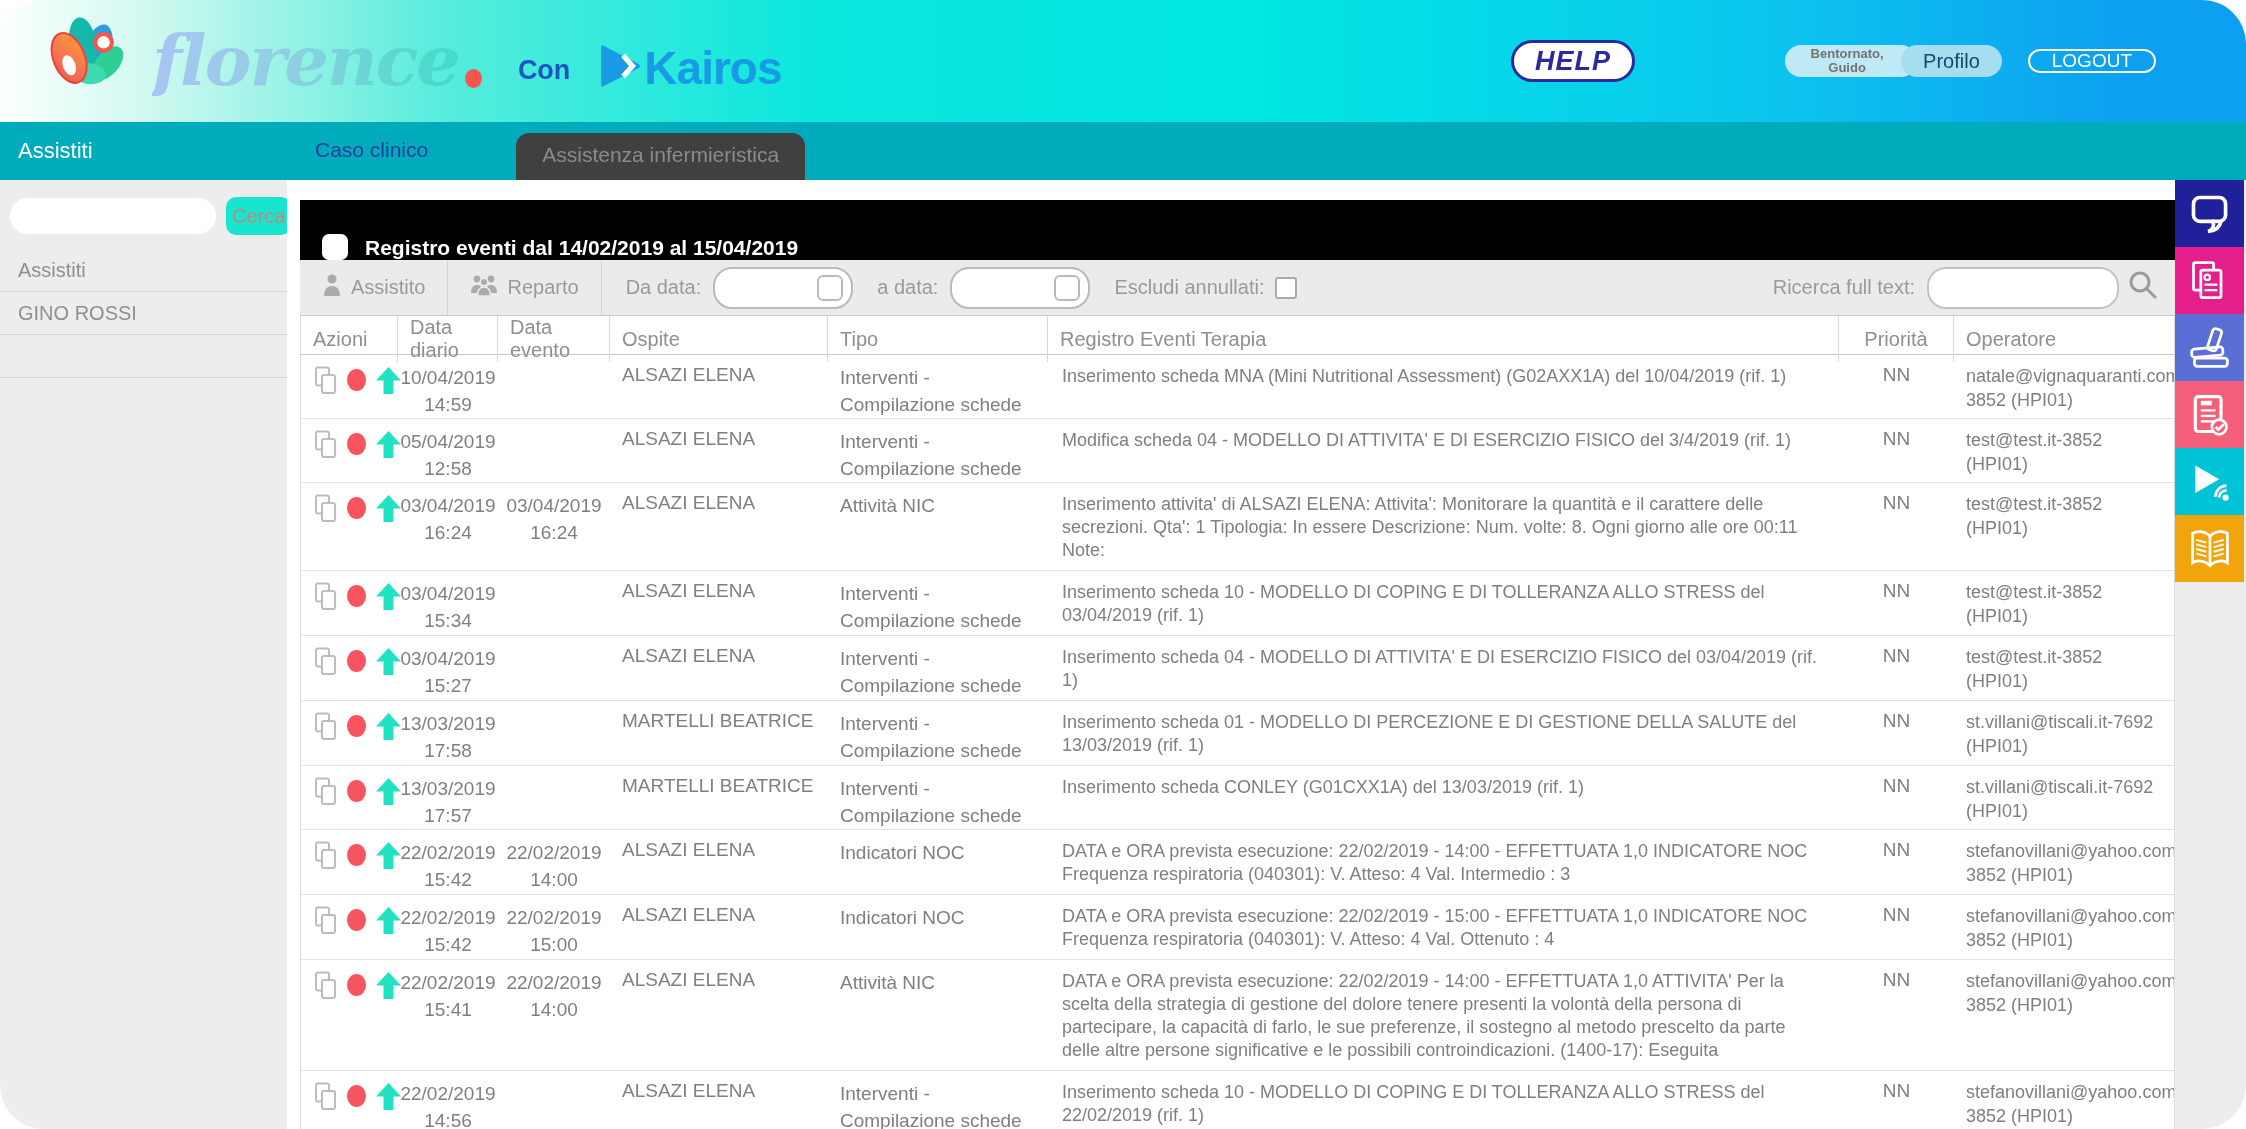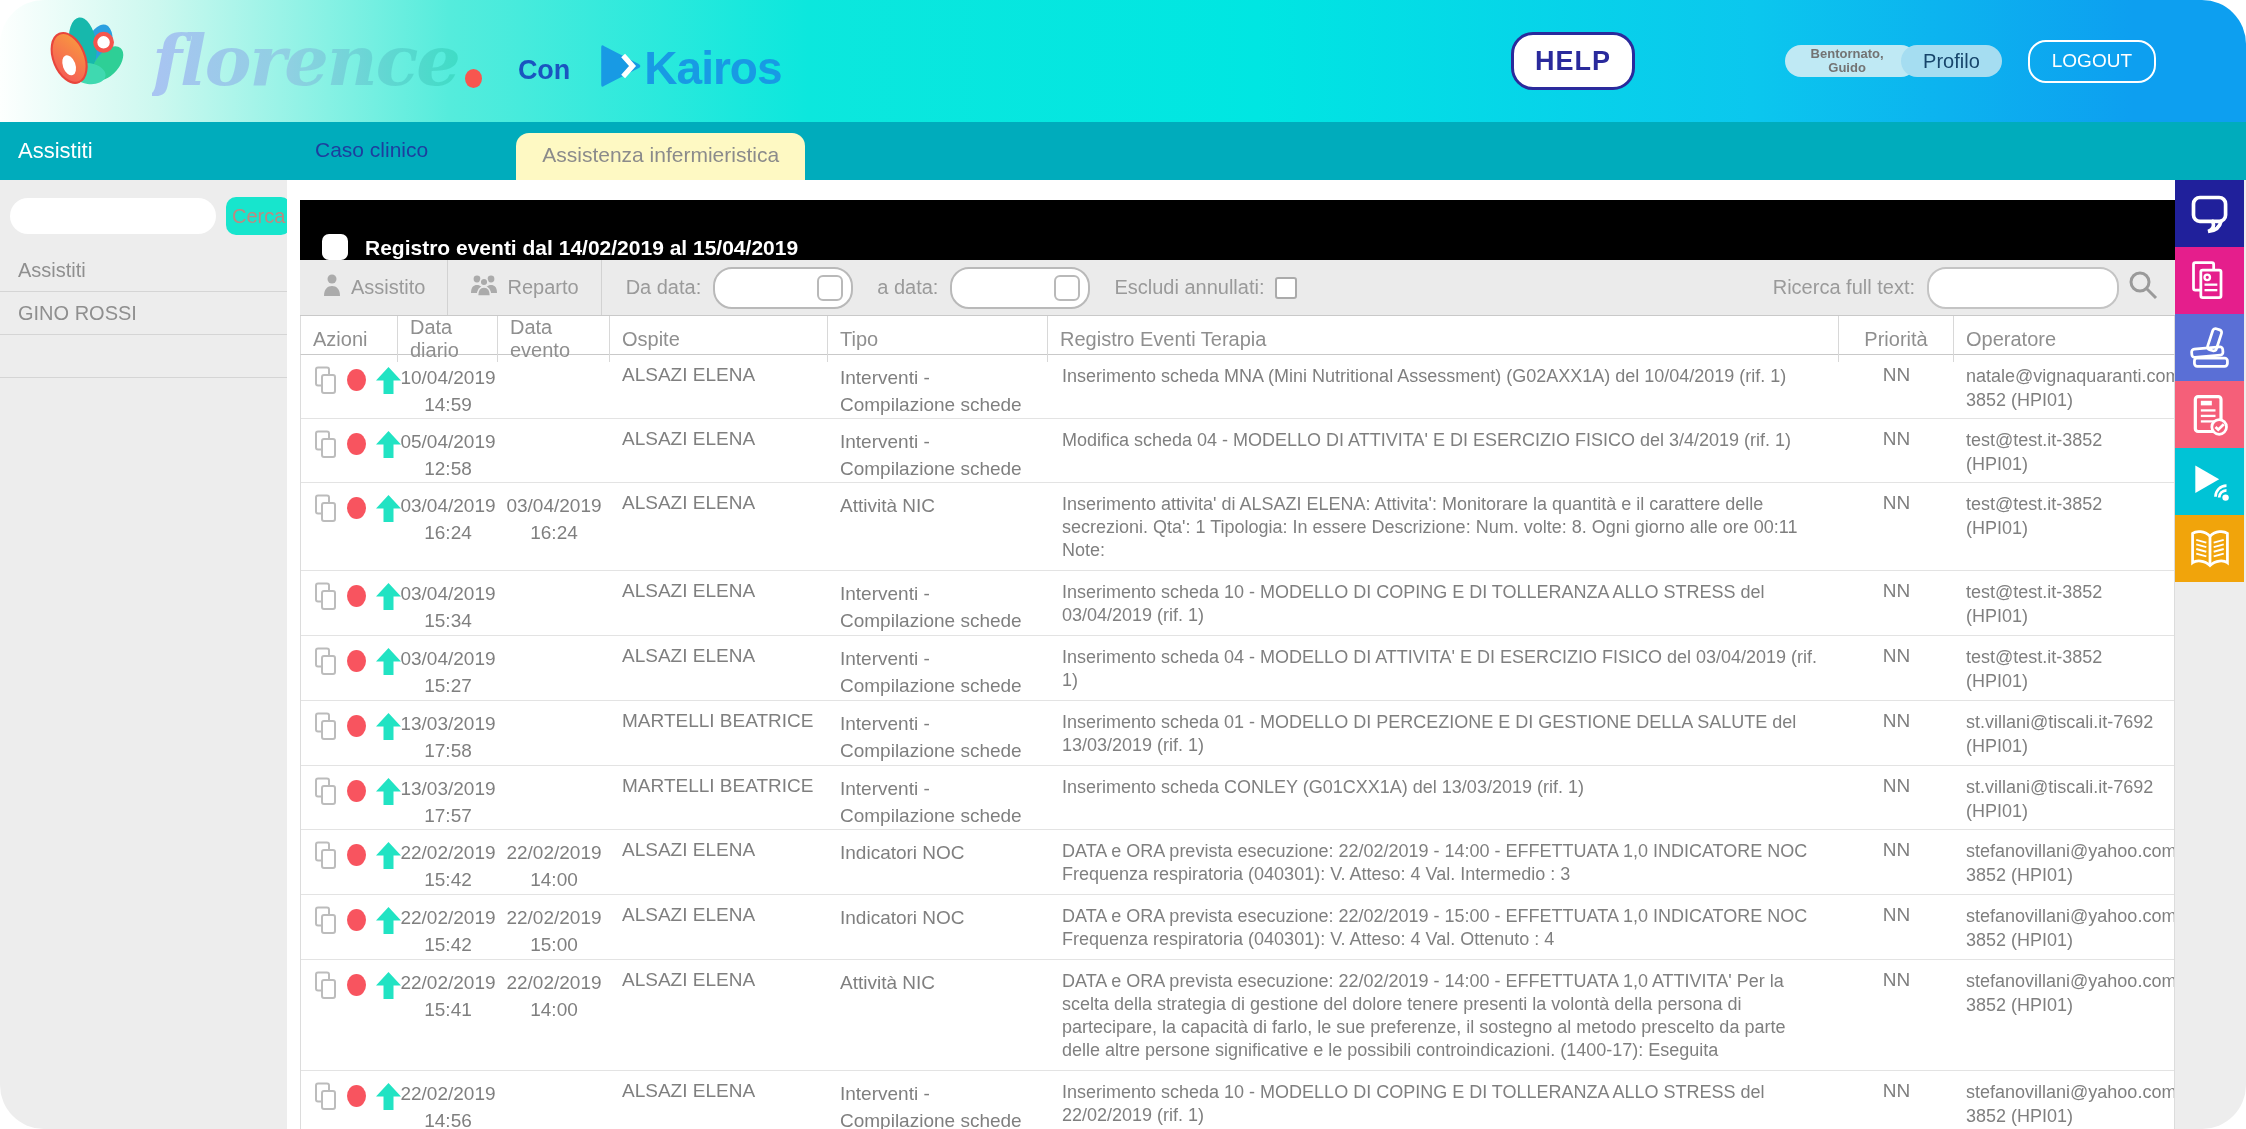--- a/index.html
+++ b/index.html
@@ -14,37 +14,37 @@
     letter-spacing:-2px;color:#6fc9d8;margin-left:14px;line-height:1;}
   @supports ((-webkit-background-clip:text) or (background-clip:text)){
     .florence-txt{background:linear-gradient(90deg,#a9c4f2 0%,#8fd0e2 45%,#3fdcc6 100%);
       -webkit-background-clip:text;background-clip:text;color:transparent;}
   }
   .florence-dot{width:17px;height:19px;border-radius:50%;background:#f7564f;margin:34px 0 0 6px;}
   .con-txt{font-size:27px;font-weight:bold;color:#1a55c0;margin:18px 0 0 36px;}
   .kairos-wrap{display:flex;align-items:center;margin:14px 0 0 26px;}
   .kairos-txt{font-size:46px;font-weight:bold;color:#189ae4;letter-spacing:-1px;margin-left:0;}
   .hdr-right{margin-left:auto;display:flex;align-items:center;margin-right:90px;}
-  .help-btn{width:124px;height:58px;border-radius:22px;background:#fff;border:3px solid #2a2a9c;
-    color:#2a2a9c;font-weight:bold;font-size:27px;letter-spacing:1px;display:flex;align-items:center;justify-content:center;cursor:pointer;}
+  .help-btn{width:124px;height:42px;border-radius:22px;background:#fff;border:3px solid #2a2a9c;
+    color:#2a2a9c;font-weight:bold;font-size:27px;letter-spacing:1px;display:flex;align-items:center;justify-content:center;cursor:pointer;font-style:italic;}
   .welcome-pill{margin-left:150px;background:#bfe9f4;border-radius:16px;min-width:100px;height:32px;
     display:flex;align-items:center;justify-content:center;padding:0 20px 0 12px;color:#737373;
     font-size:13px;font-weight:bold;text-align:center;line-height:14px;width:78px;}
   .profilo-btn{margin-left:-16px;background:#a5ddf1;border-radius:16px;height:32px;padding:0 22px;
     display:flex;align-items:center;color:#17456b;font-size:20px;border:none;cursor:pointer;}
-  .logout-btn{margin-left:26px;background:transparent;border:2px solid #fff;border-radius:18px;height:43px;
+  .logout-btn{margin-left:26px;background:transparent;border:2px solid #fff;border-radius:18px;height:24px;
     padding:0 22px;display:flex;align-items:center;color:#fff;font-size:19px;cursor:pointer;}
 
   
   .tealbar{position:relative;height:58px;background:#00acbc;}
   .side-title{position:absolute;left:18px;top:0;height:58px;display:flex;align-items:center;
     color:#fff;font-size:22px;font-weight:500;}
   .tabs{position:absolute;left:300px;bottom:0;height:58px;display:flex;align-items:flex-end;}
   .tab-inactive{color:#1d3e9e;font-size:21px;padding:0 14px 18px 15px;cursor:pointer;}
-  .tab-active{background:#fef9c3;color:#8b8b8b;font-size:21px;height:37px;padding:10px 26px 0 26px;
+  .tab-active{background:#404040;color:#8b8b8b;font-size:21px;height:37px;padding:10px 26px 0 26px;
     border-radius:13px 13px 0 0;margin-left:74px;cursor:pointer;}
 
   
   .bodygrid{display:grid;grid-template-columns:287px 13px 1875px 71px;height:949px;}
   .gap-col{background:#fff;}
 
   
   .sidebar{background:#ededed;display:flex;flex-direction:column;}
   .search-row{display:flex;align-items:center;gap:10px;padding:17px 10px 14px 10px;}
   .search-input{width:178px;height:36px;border:none;border-radius:18px;background:#fff;padding:0 14px;font-size:18px;color:#666;outline:none;}

